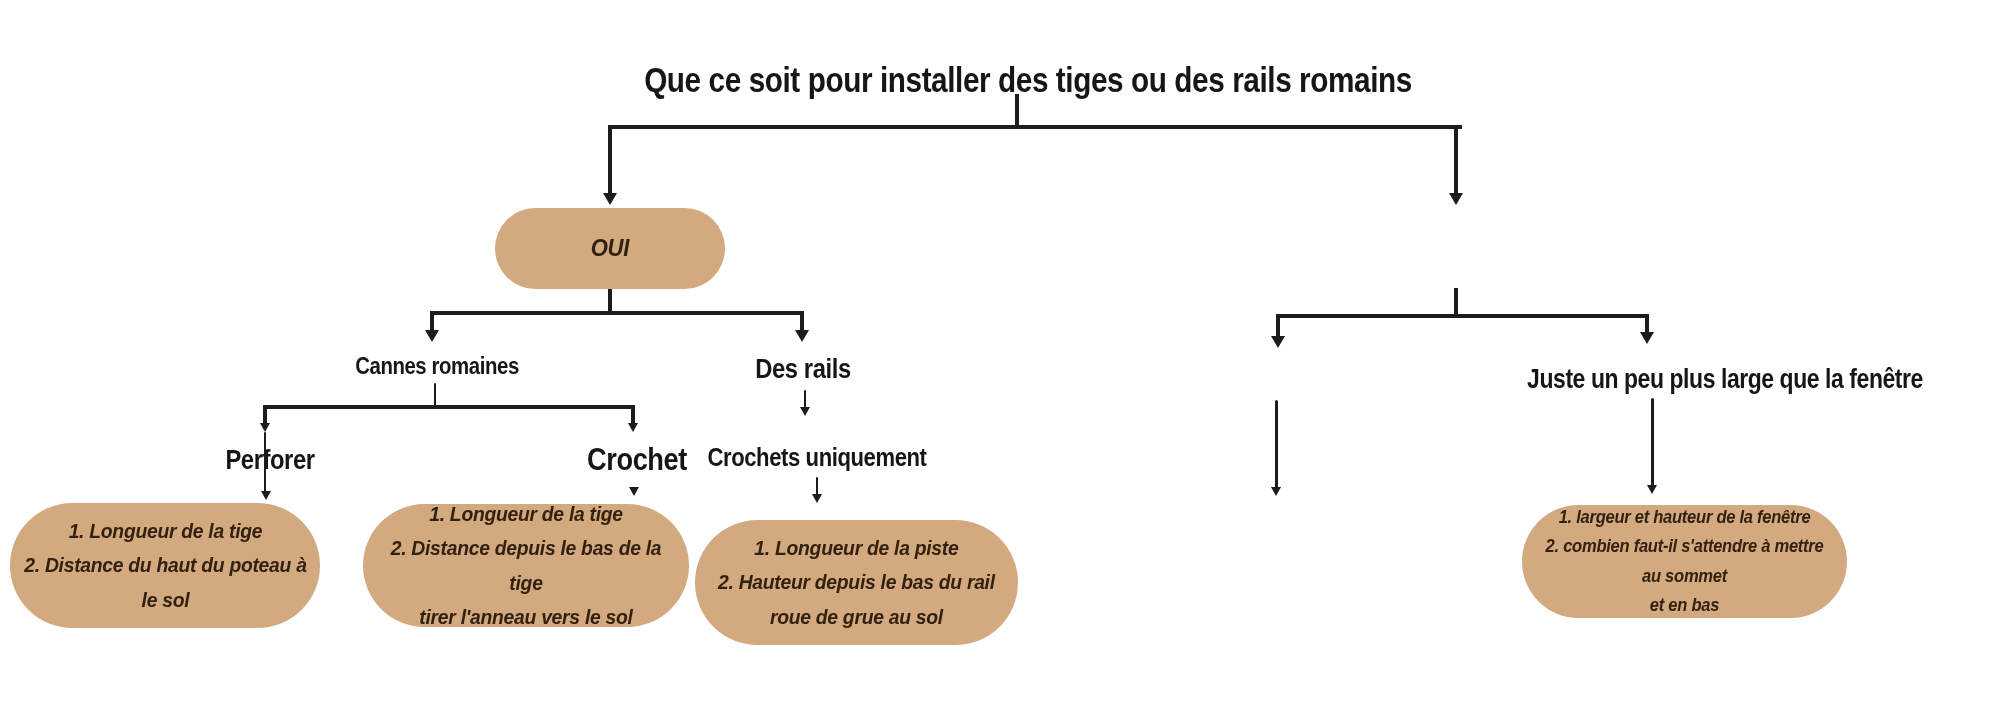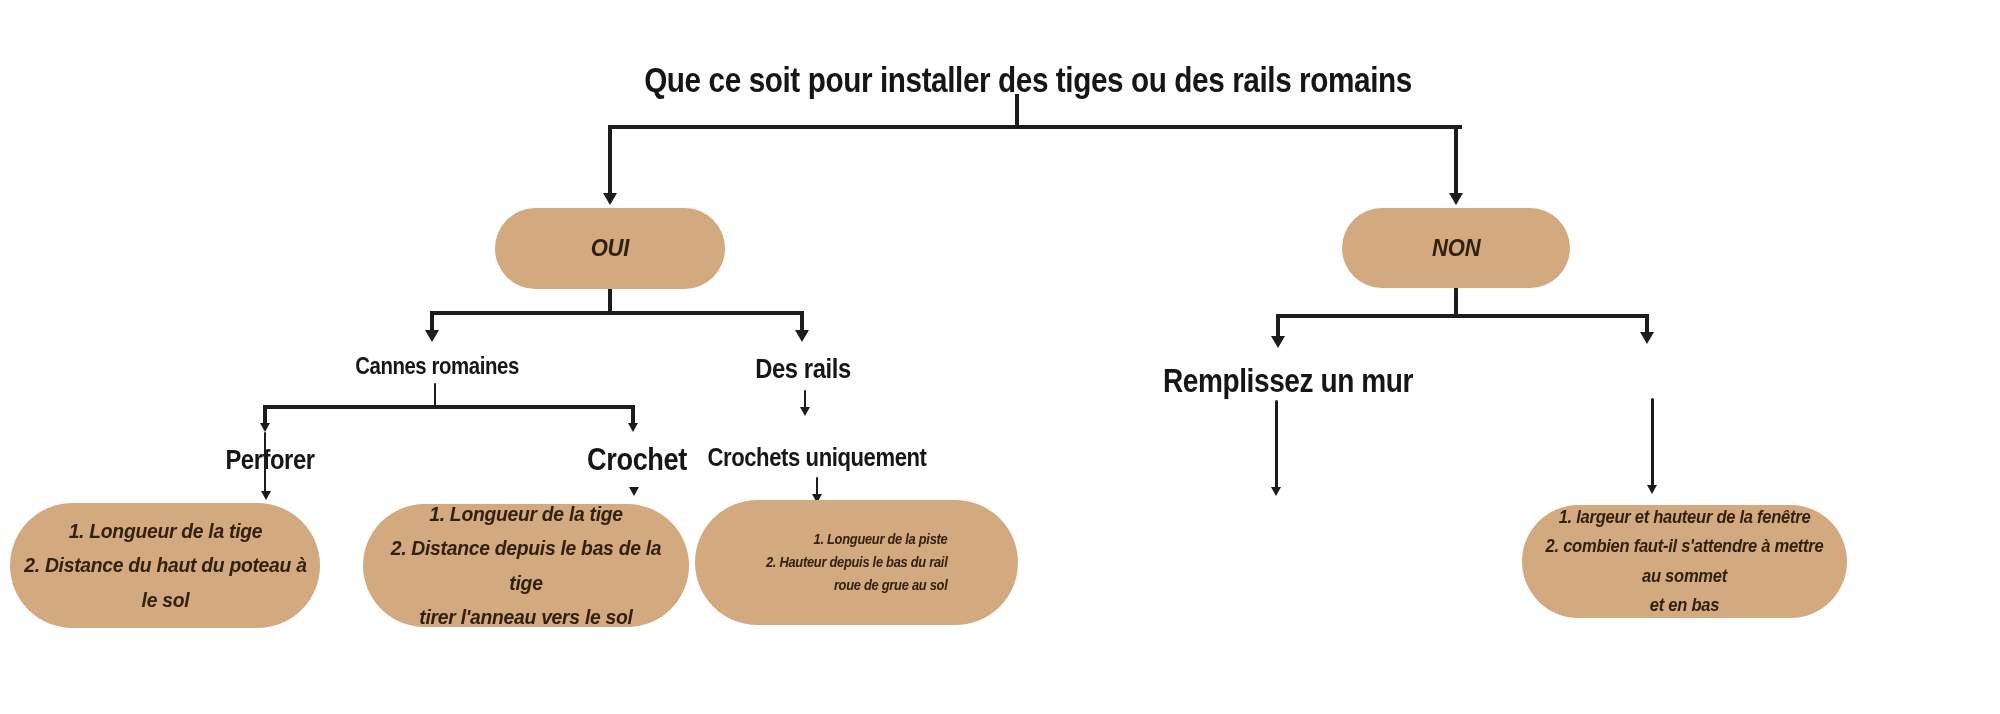--- a/index.html
+++ b/index.html
@@ -80,23 +80,20 @@
   <div class="ln" style="left:1015px;top:94px;width:4px;height:35px;"></div>
   <div class="ln" style="left:608px;top:125px;width:854px;height:4px;"></div>
   <div class="ln" style="left:608px;top:125px;width:4px;height:68px;"></div>
   <div class="ar" style="left:603px;top:193px;"></div>
   <div class="ln" style="left:1454px;top:125px;width:4px;height:68px;"></div>
   <div class="ar" style="left:1449px;top:193px;"></div>
 
   <div class="pill" style="left:495px;top:208px;width:230px;height:81px;font-size:24px;">
     <span class="txt">OUI</span>
   </div>
-  <div class="pill" style="left:1342px;top:208px;width:228px;height:80px;font-size:24px;">
-    <span class="txt">NON</span>
-  </div>
 
   <div class="ln" style="left:608px;top:289px;width:4px;height:26px;"></div>
   <div class="ln" style="left:430px;top:311px;width:374px;height:4px;"></div>
   <div class="ln" style="left:430px;top:311px;width:4px;height:21px;"></div>
   <div class="ar" style="left:425px;top:330px;"></div>
   <div class="ln" style="left:800px;top:311px;width:4px;height:21px;"></div>
   <div class="ar" style="left:795px;top:330px;"></div>
 
   <div class="lbl" style="left:437px;top:352px;font-size:24px;">
     <span class="cond">Cannes romaines</span>
@@ -131,40 +128,40 @@
   <div class="ln thin" style="left:816px;top:477px;width:2px;height:19px;"></div>
   <div class="ar sm" style="left:812px;top:494px;"></div>
 
   <div class="ln" style="left:1454px;top:288px;width:4px;height:28px;"></div>
   <div class="ln" style="left:1276px;top:314px;width:373px;height:4px;"></div>
   <div class="ln" style="left:1276px;top:314px;width:4px;height:23px;"></div>
   <div class="ar" style="left:1271px;top:336px;"></div>
   <div class="ln" style="left:1645px;top:314px;width:4px;height:19px;"></div>
   <div class="ar" style="left:1640px;top:332px;"></div>
 
-  <div class="lbl" style="left:1288px;top:362px;font-size:33px;">
-    <span class="cond">Remplissez un mur</span>
+  <div class="lbl" style="left:1725px;top:364px;font-size:27px;">
+    <span class="cond">Juste un peu plus large que la fenêtre</span>
   </div>
 
   <div class="ln thin" style="left:1275px;top:400px;width:3px;height:88px;"></div>
   <div class="ar sm" style="left:1271px;top:487px;"></div>
   <div class="ln thin" style="left:1651px;top:398px;width:3px;height:88px;"></div>
   <div class="ar sm" style="left:1647px;top:485px;"></div>
 
   <div class="pill" style="left:10px;top:503px;width:310px;height:125px;font-size:21px;">
     <span class="txt">1. Longueur de la tige
 2. Distance du haut du poteau à
 le sol</span>
   </div>
   <div class="pill" style="left:363px;top:504px;width:326px;height:123px;font-size:21px;">
     <span class="txt">1. Longueur de la tige
 2. Distance depuis le bas de la tige
 tirer l'anneau vers le sol</span>
   </div>
-  <div class="pill" style="left:695px;top:500px;width:323px;height:125px;font-size:14px;text-align:right;">
+  <div class="pill" style="left:695px;top:520px;width:323px;height:125px;font-size:21px;">
     <span class="txt">1. Longueur de la piste
 2. Hauteur depuis le bas du rail
 roue de grue au sol</span>
   </div>
   <div class="pill" style="left:1522px;top:505px;width:325px;height:113px;font-size:18px;">
     <span class="txt">1. largeur et hauteur de la fenêtre
 2. combien faut-il s'attendre à mettre au sommet
 et en bas</span>
   </div>
 

